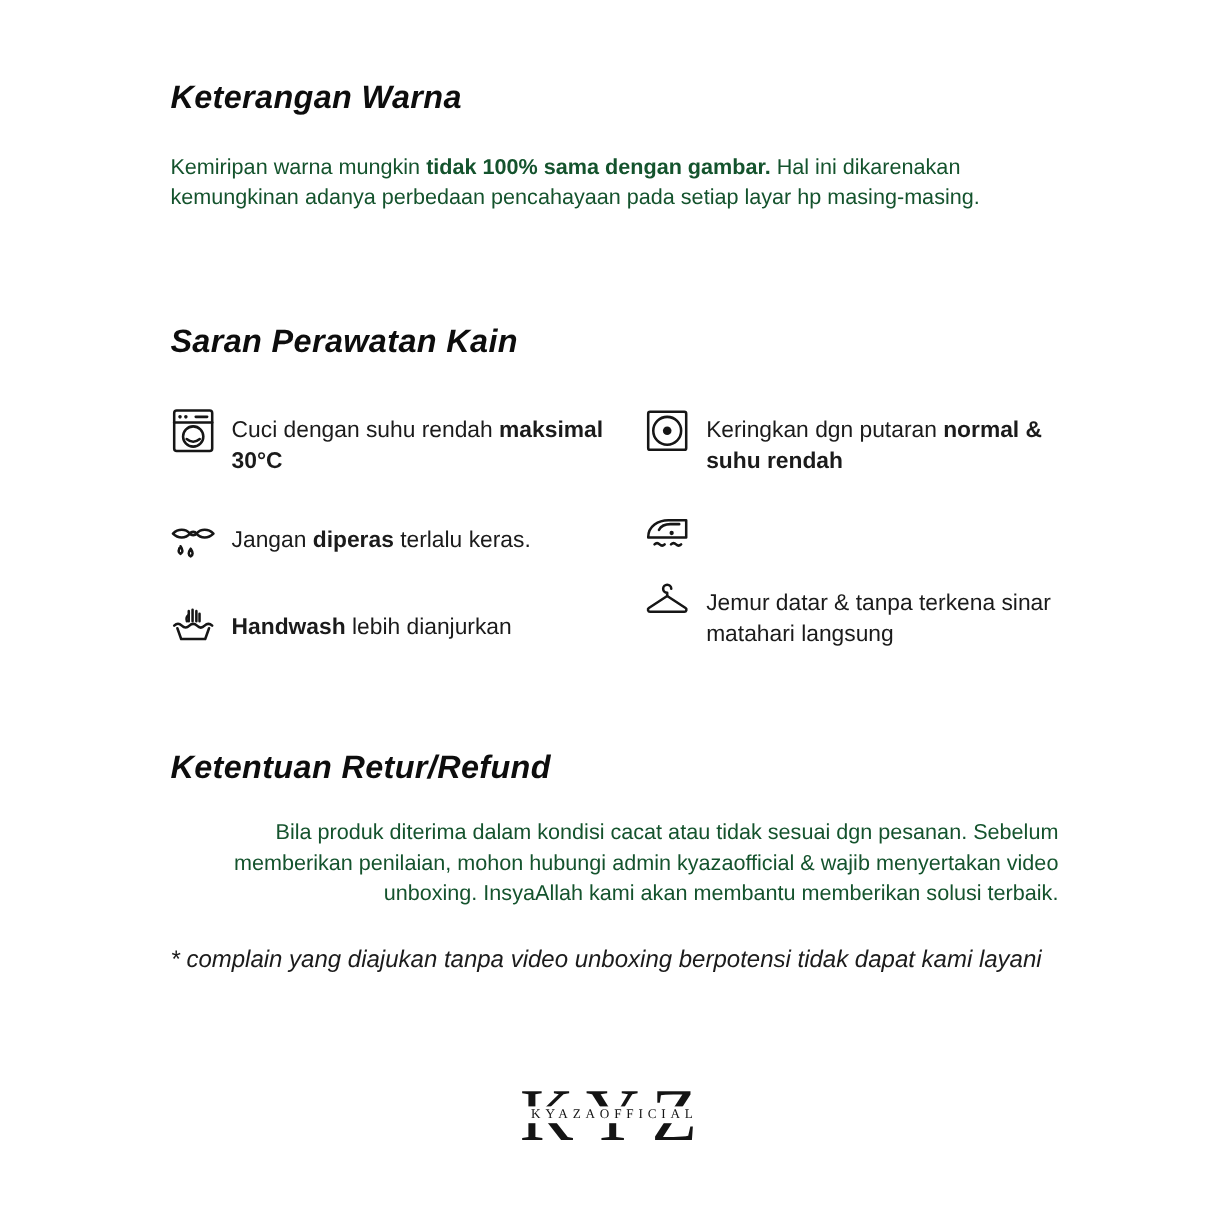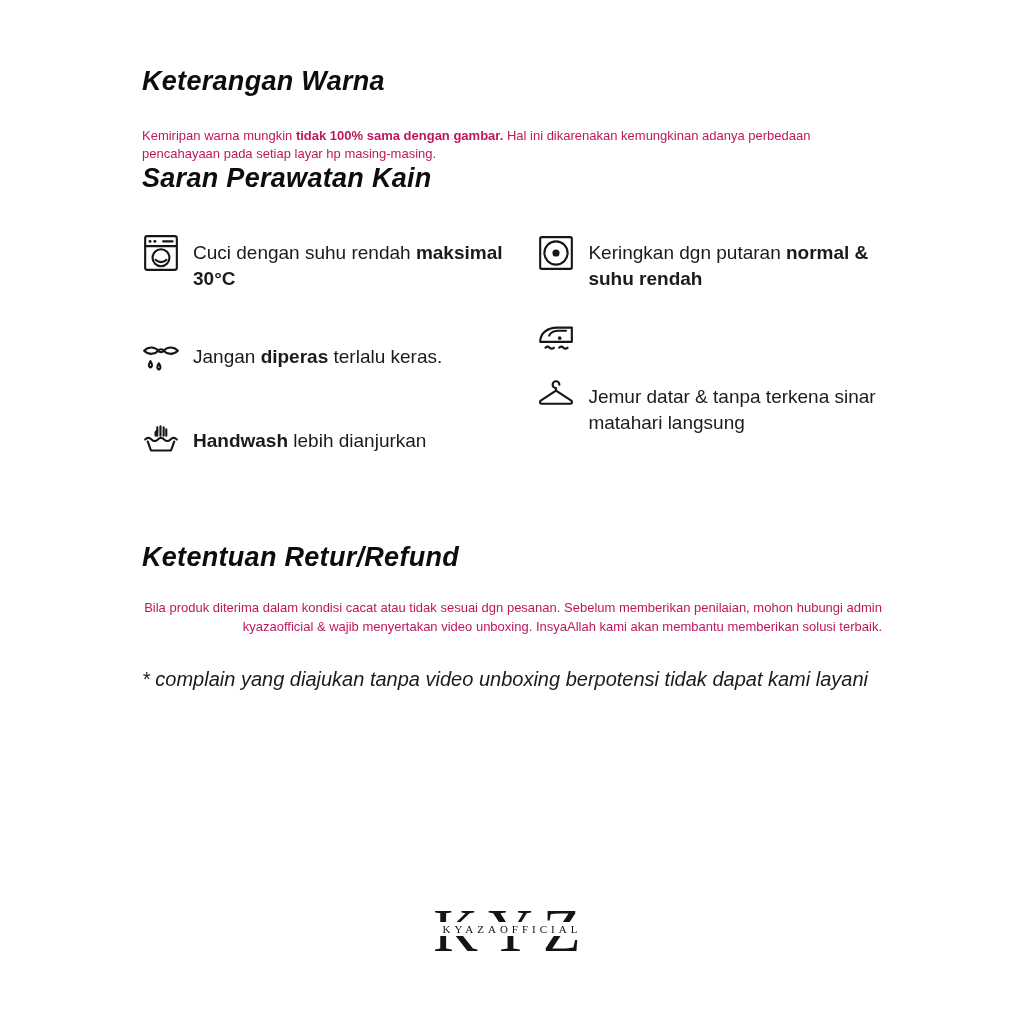--- a/index.html
+++ b/index.html
@@ -16,34 +16,34 @@
     overflow: hidden;
   }
   .section-heading {
     font-style: italic;
     font-weight: 700;
     font-size: 27px;
     letter-spacing: 0.3px;
     color: #0d0d0d;
   }
   .body-text {
-    font-size: 13px;
+    font-size: 18px;
     line-height: 1.4;
-    color: #be185d;
+    color: #14532d;
   }
   .b { font-weight: 700; }
   .warna-body { margin-top: 30px; max-width: 952px; }
-  .perawatan-heading { }
+  .perawatan-heading { margin-top: 92px; }
   .care-grid {
     display: flex;
     margin-top: 46px;
     gap: 28px;
   }
   .care-col { display: flex; flex-direction: column; }
-  .care-col-left  { width: 482px; gap: 52px; }
+  .care-col-left  { width: 482px; gap: 40px; }
   .care-col-right { width: 452px; gap: 30px; }
   .care-item { display: flex; gap: 13px; align-items: flex-start; }
   .care-icon { flex: 0 0 38px; width: 38px; height: 38px; margin-top: -6px; }
   .care-icon svg { width: 38px; height: 38px; display: block; }
   .care-text { font-size: 19px; line-height: 26px; color: #1b1b1b; }
   .retur-heading { margin-top: 82px; }
   .retur-body { margin-top: 26px; max-width: 952px; text-align: right; }
   .retur-note {
     margin-top: 32px;
     font-style: italic;

